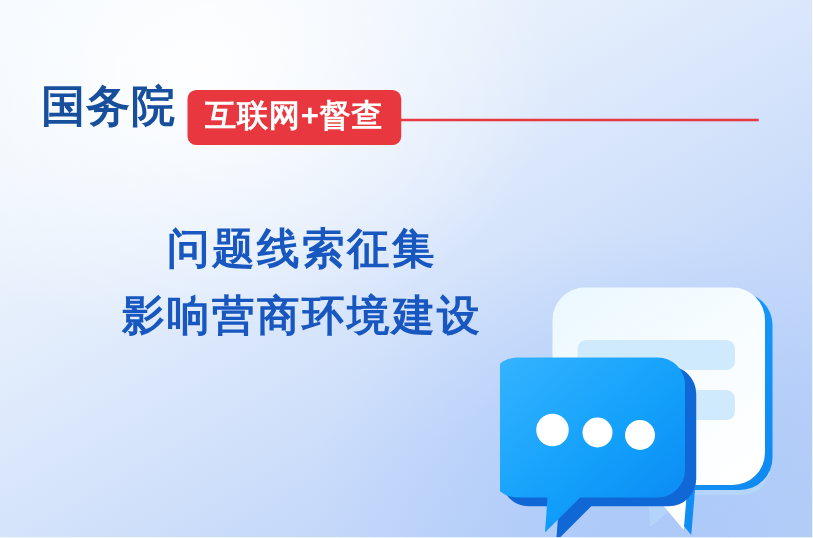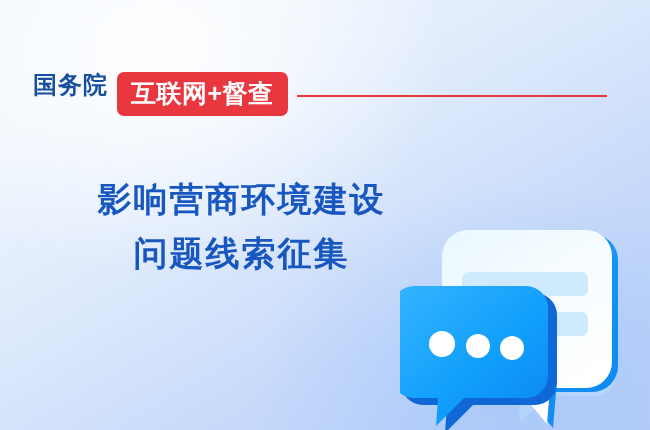--- a/index.html
+++ b/index.html
@@ -51,21 +51,21 @@
   
   #header {
     position: absolute;
     left: 33px;
     top: 58px;
     display: flex;
     align-items: center;
     height: 42px;
   }
   #org-name {
-    font-size: 24px;
+    font-size: 35px;
     font-weight: bold;
     color: #174f9c;
     letter-spacing: 1px;
     line-height: 1;
     white-space: nowrap;
     margin-top: 12px;
   }
   #program-badge {
     margin-left: 9px;
     background: #e8373f;
@@ -125,22 +125,22 @@
   <div id="glow-tl"></div>
   <div id="glow-br"></div>
 
   <div id="header">
     <span id="org-name">国务院</span>
     <span id="program-badge">互联网+督查</span>
   </div>
   <div id="header-rule"></div>
 
   <div id="headline">
+    <div class="headline-line">问题线索征集</div>
     <div class="headline-line">影响营商环境建设</div>
-    <div class="headline-line">问题线索征集</div>
   </div>
 
   <div id="illustration">
     <svg width="250" height="234" viewBox="0 0 250 234" xmlns="http://www.w3.org/2000/svg">
       <defs>
         <linearGradient id="gradSmall" x1="0" y1="0" x2="1" y2="1">
           <stop offset="0%" stop-color="#36b4ff"></stop>
           <stop offset="55%" stop-color="#12a0fb"></stop>
           <stop offset="100%" stop-color="#0a86f2"></stop>
         </linearGradient>

